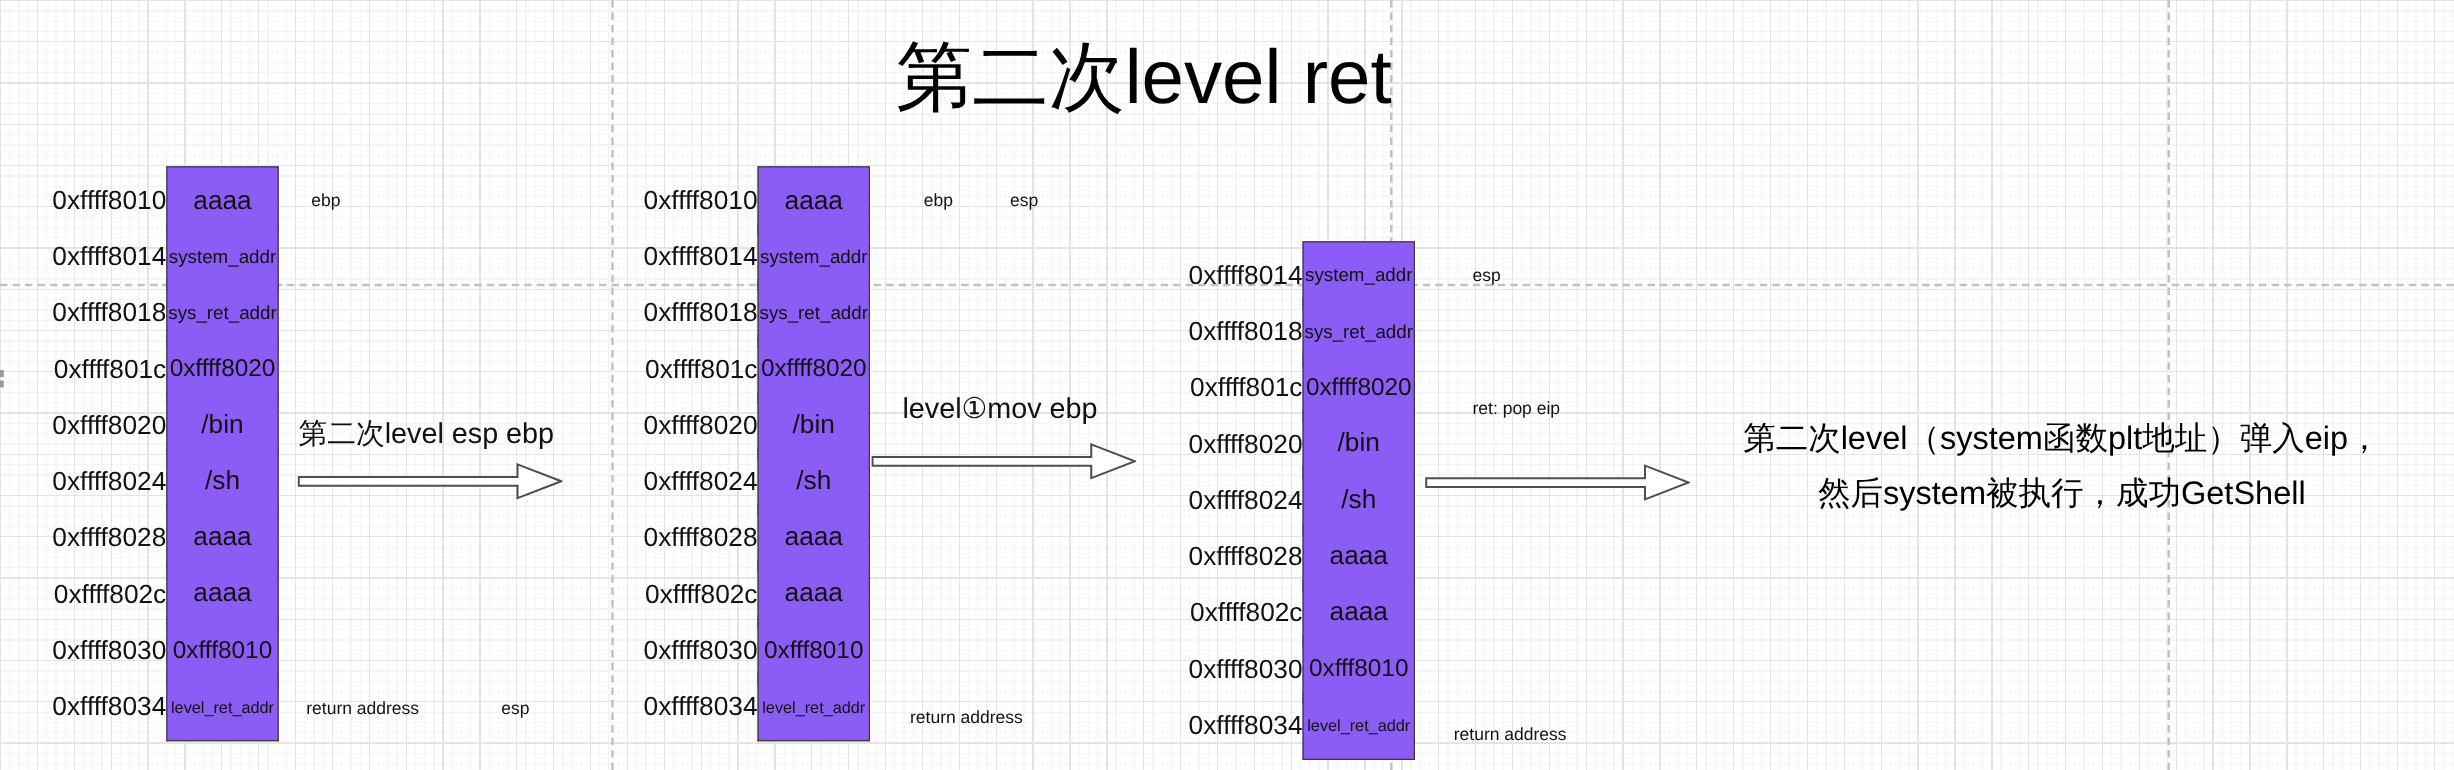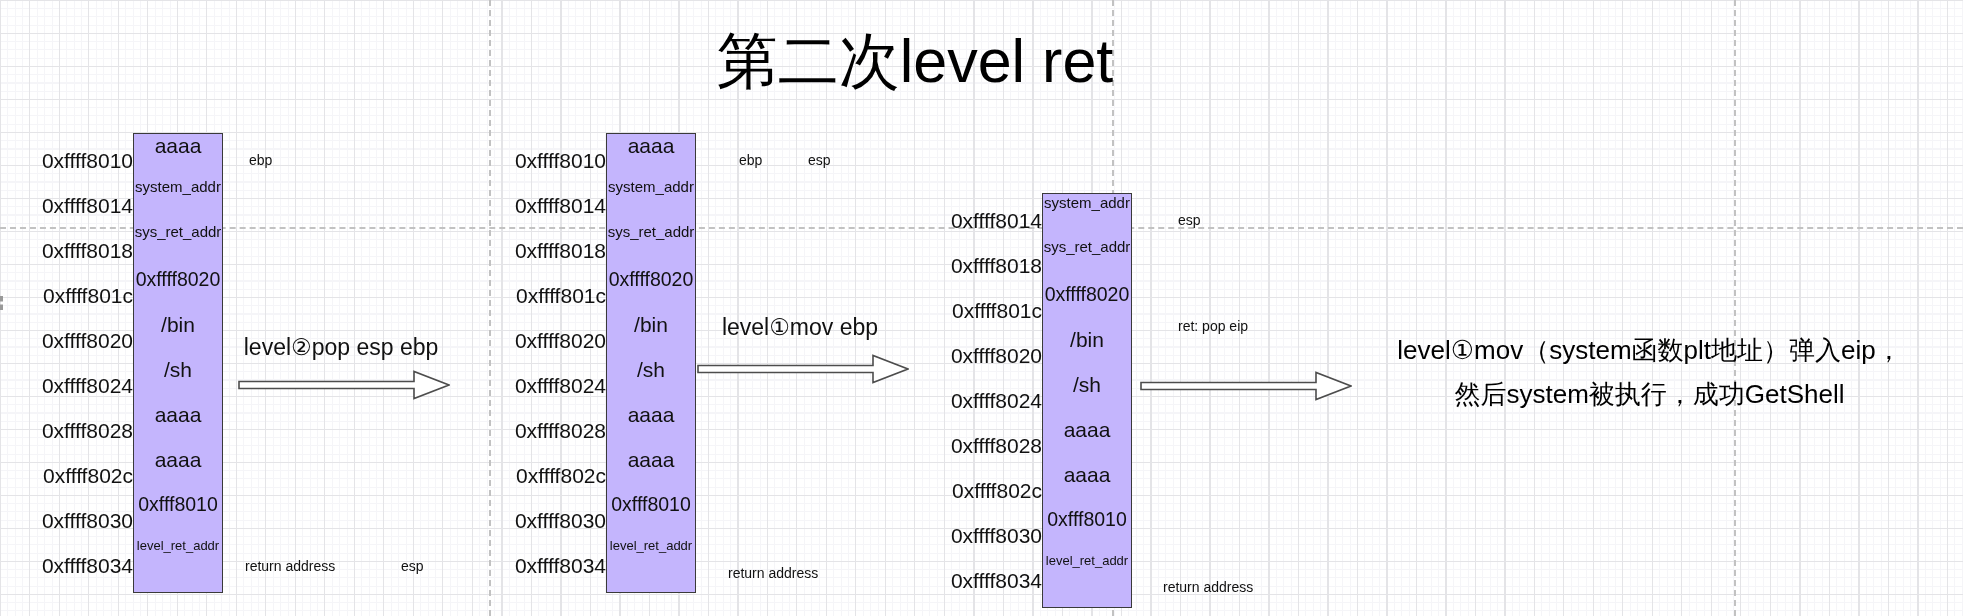--- a/index.html
+++ b/index.html
@@ -23,23 +23,23 @@
     font-size:61px;line-height:1.15;color:#000;white-space:nowrap;z-index:2;
   }
 
   .stack{position:absolute;z-index:2;}
   .srow{display:flex;height:45px;align-items:center;}
   .addr{font-size:21px;white-space:nowrap;text-align:right;}
   .stack.s1 .addr{width:116px;}
   .stack.s2 .addr{width:111px;}
   .stack.s3 .addr{width:112px;}
   .cell{
-    width:90px;height:55px;box-sizing:border-box;background:#c4b5fd;
+    width:90px;height:55px;box-sizing:border-box;background:#8b5cf6;
     border-left:1.5px solid #3a3a3a;border-right:1.5px solid #3a3a3a;border-bottom:1.5px solid #3a3a3a;
-    display:flex;align-items:flex-start;justify-content:center;overflow:hidden;
+    display:flex;align-items:center;justify-content:center;overflow:hidden;
   }
   .cell.first{border-top:1.5px solid #3a3a3a;}
   .cell span{white-space:nowrap;}
   .sz-l{font-size:21px;}
   .sz-m{font-size:19.5px;}
   .sz-s{font-size:15px;}
   .sz-xs{font-size:13px;}
 
   .lbl{position:absolute;transform:translateY(-50%);font-size:14px;white-space:nowrap;z-index:2;}
   .arrow-lbl{position:absolute;transform:translate(-50%,-50%);font-size:23px;white-space:nowrap;z-index:2;}
@@ -245,29 +245,29 @@
 <span class="lbl" style="left:249px;top:160px;">ebp</span>
 <span class="lbl" style="left:245px;top:566px;">return address</span>
 <span class="lbl" style="left:401px;top:566px;">esp</span>
 <span class="lbl" style="left:739px;top:160px;">ebp</span>
 <span class="lbl" style="left:808px;top:160px;">esp</span>
 <span class="lbl" style="left:728px;top:573px;">return address</span>
 <span class="lbl" style="left:1178px;top:220px;">esp</span>
 <span class="lbl" style="left:1178px;top:326px;">ret: pop eip</span>
 <span class="lbl" style="left:1163px;top:587px;">return address</span>
 
-<span class="arrow-lbl" style="left:341px;top:347px;">level②pop esp ebp</span>
+<span class="arrow-lbl" style="left:341px;top:347px;">第二次level esp ebp</span>
 <span class="arrow-lbl" style="left:800px;top:327px;">level①mov ebp</span>
 
 <svg class="arrow" style="left:238px;top:370px;" width="212" height="30" viewBox="0 0 212 30">
   <path d="M1,11.5 H176 V1.5 L211,15 L176,28.5 V18.5 H1 Z" fill="#ffffff" stroke="#4d4d4d" stroke-width="1.6"></path>
 </svg>
 <svg class="arrow" style="left:697px;top:354px;" width="212" height="30" viewBox="0 0 212 30">
   <path d="M1,11.5 H176 V1.5 L211,15 L176,28.5 V18.5 H1 Z" fill="#ffffff" stroke="#4d4d4d" stroke-width="1.6"></path>
 </svg>
 <svg class="arrow" style="left:1140px;top:371px;" width="212" height="30" viewBox="0 0 212 30">
   <path d="M1,11.5 H176 V1.5 L211,15 L176,28.5 V18.5 H1 Z" fill="#ffffff" stroke="#4d4d4d" stroke-width="1.6"></path>
 </svg>
 
 <div class="annotation">
-  <div>level①mov（system函数plt地址）弹入eip，</div>
+  <div>第二次level（system函数plt地址）弹入eip，</div>
   <div>然后system被执行，成功GetShell</div>
 </div>
 
 </body></html>

